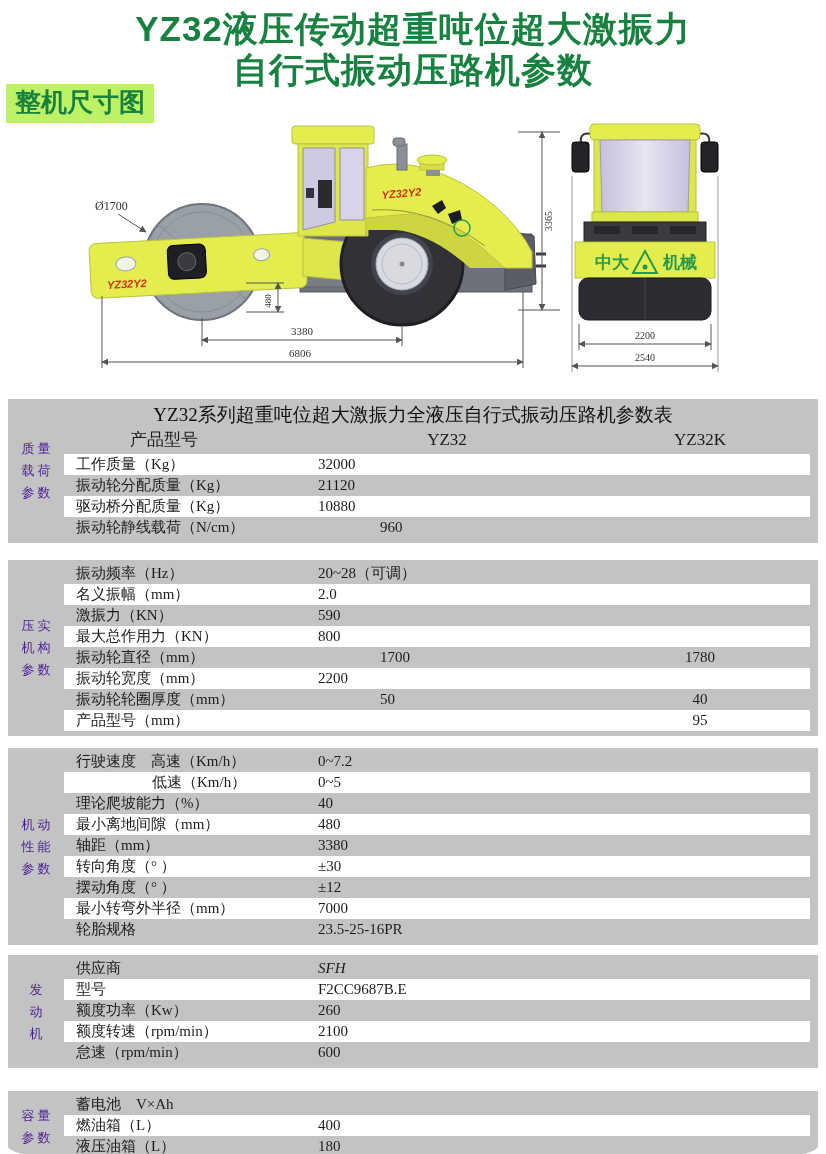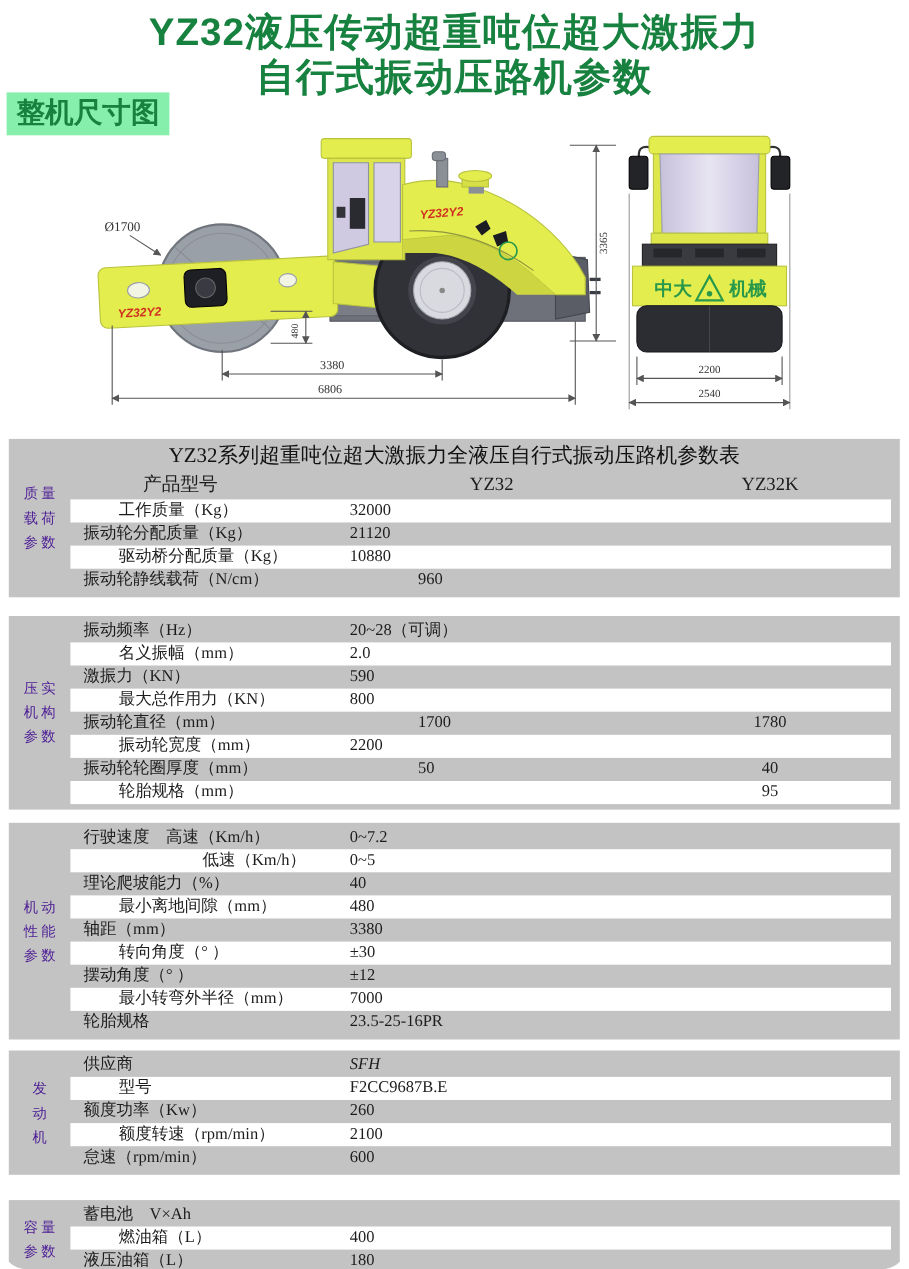--- a/index.html
+++ b/index.html
@@ -4,36 +4,36 @@
 <style>
   html,body{margin:0;padding:0;background:#fff;}
   .page{position:relative;width:826px;height:1154px;background:#fff;overflow:hidden;
         font-family:"Liberation Serif","DejaVu Serif",serif;color:#1c1c1c;border-radius:25px;}
   
   .title{position:absolute;left:0;width:826px;text-align:center;
          font-family:"Liberation Sans","DejaVu Sans",sans-serif;
          font-weight:bold;font-size:35px;letter-spacing:1px;color:#17813f;}
   .title.l1{top:6px;}
   .title.l2{top:47px;}
-  .badge{position:absolute;top:84px;left:6px;background:#86efac;
+  .badge{position:absolute;top:84px;left:6px;background:#bef264;
          font-family:"Liberation Sans","DejaVu Sans",sans-serif;
          font-weight:bold;font-size:26px;color:#17813f;padding:1px 9px 3px 9px;}
   
   .drawing{position:absolute;top:118px;left:0;}
   
   .tbl-block{position:absolute;left:8px;width:810px;background:#c3c3c3;}
   .b1{top:399px;} .b2{top:560px;} .b3{top:748px;} .b4{top:955px;} .b5{top:1091px;}
   .tbl-title{height:29px;line-height:31px;text-align:center;font-size:19px;color:#111;}
   .tbl-header{position:relative;height:23px;line-height:23px;font-size:17px;}
   .ph-model{position:absolute;left:122px;}
   .ph-c1{position:absolute;left:374px;width:130px;text-align:center;}
   .ph-c2{position:absolute;left:627px;width:130px;text-align:center;}
   .rows{padding:3px 0 5px 0;margin-left:56px;margin-right:8px;}
   .trow{position:relative;height:21px;line-height:21px;font-size:15px;}
-  .trow.w{background:#ffffff;padding-left:32px;}
+  .trow.w{background:#ffffff;}
   .rlabel{padding-left:12px;}
   .rlabel.indent{padding-left:88px;}
   .v1{position:absolute;top:0;left:316px;width:130px;text-align:left;}
   .v2{position:absolute;top:0;left:571px;width:130px;text-align:center;}
   .vspan{position:absolute;top:0;left:254px;width:500px;text-align:left;}
   .italic{font-style:italic;}
   .sec-label{position:absolute;left:0;top:0;bottom:0;width:56px;
              display:flex;flex-direction:column;justify-content:center;align-items:center;
              font-size:13px;line-height:22px;letter-spacing:3px;text-indent:3px;color:#4c1d95;}
 </style>
@@ -228,21 +228,21 @@
       <div class="trow w">
         <span class="rlabel">振动轮宽度（mm）</span>
         <span class="vspan">2200</span>
       </div>
       <div class="trow">
         <span class="rlabel">振动轮轮圈厚度（mm）</span>
         <span class="v1">50</span>
         <span class="v2">40</span>
       </div>
       <div class="trow w">
-        <span class="rlabel">轮胎规格（mm）</span>
+        <span class="rlabel">产品型号（mm）</span>
         <span class="v2">95</span>
       </div>
     </div>
   </div>
 
   <div class="tbl-block b3">
     <div class="sec-label">
       <span>机动</span>
       <span>性能</span>
       <span>参数</span>

